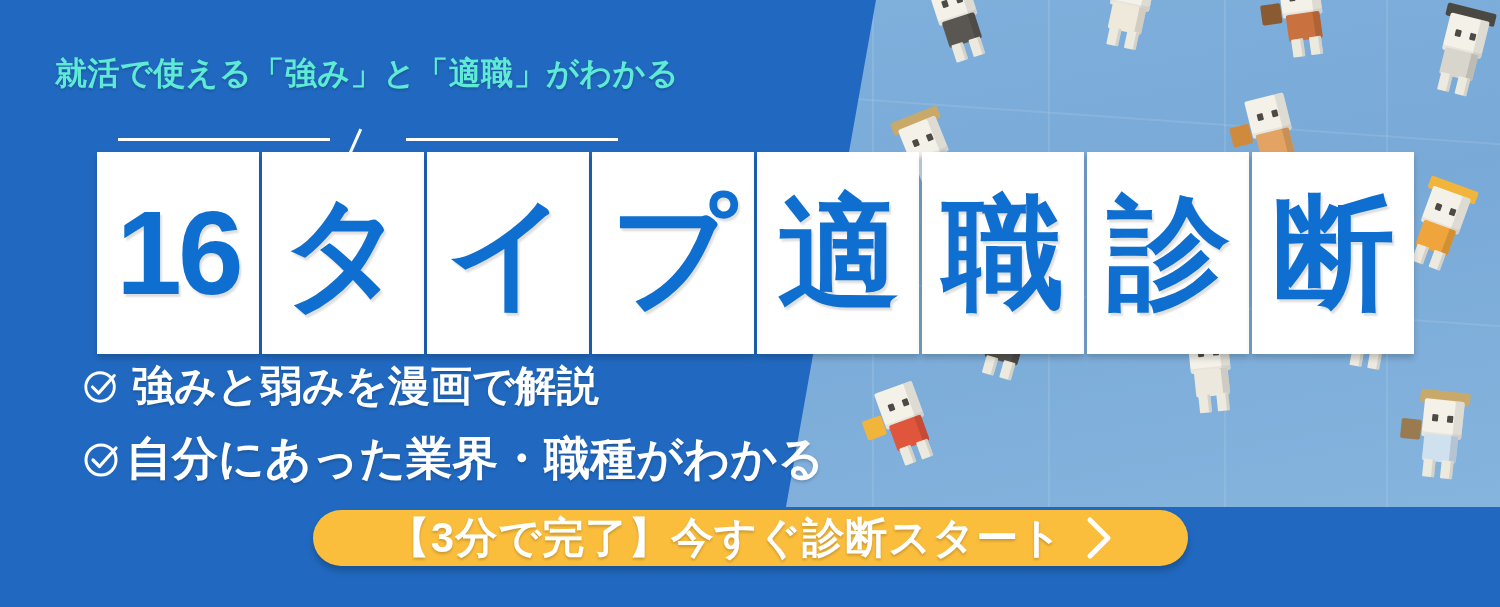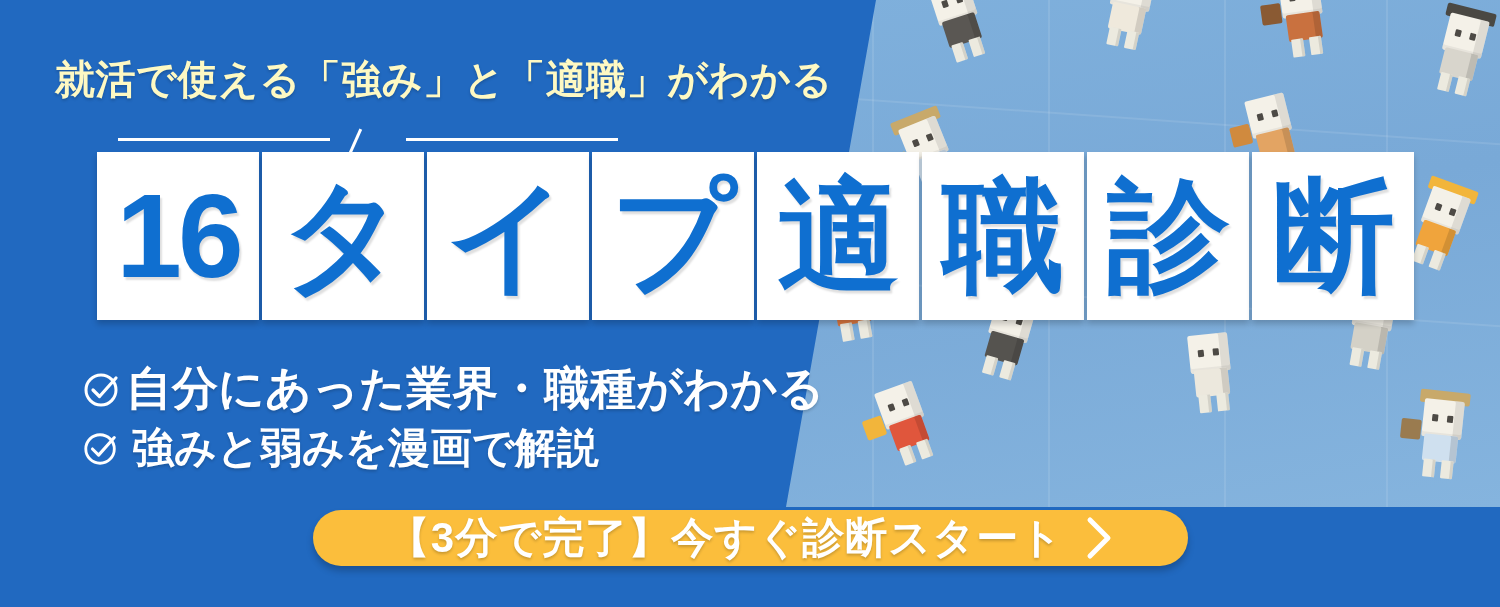--- a/index.html
+++ b/index.html
@@ -82,21 +82,21 @@
   #bluepanel{
     position:absolute;left:0;top:0;
     width:900px;height:607px;
     background:#2169c0;
     clip-path:polygon(0 0, 876px 0, 786px 507px, 900px 507px, 900px 607px, 0 607px);
   }
 
   
   #tagline{
     position:absolute;left:55px;top:52px;
-    font-size:40px;font-weight:bold;color:#fef9c3;
+    font-size:32px;font-weight:bold;color:#5eead4;
     letter-spacing:.5px;white-space:nowrap;
     text-shadow:0 2px 3px rgba(0,0,0,.18);
     z-index:6;
   }
 
   
   #divider{
     position:absolute;left:118px;top:128px;
     width:500px;height:22px;z-index:6;
   }
@@ -111,21 +111,21 @@
     transform:rotate(24deg);
   }
 
   
   #headline{
     position:absolute;left:97px;top:152px;
     height:168px;display:flex;z-index:7;
   }
   .tile{
     position:relative;
-    width:162px;height:168px;
+    width:162px;height:202px;
     margin-right:3px;
     background:#ffffff;
     display:flex;align-items:center;justify-content:center;
     box-shadow:0 4px 6px rgba(0,0,0,.20);
   }
   .tile:last-child{margin-right:0;}
   .tile span{
     font-size:122px;font-weight:bold;
     color:#0f6fd0;line-height:1;
     letter-spacing:-1px;
@@ -339,34 +339,34 @@
       </div>
       <div class="tile">
         <span>診</span>
       </div>
       <div class="tile">
         <span>断</span>
       </div>
     </div>
 
   <div id="bullets">
+    <div class="bullet bullet-1">
+      <svg class="chk" viewBox="0 0 40 40">
+        <circle cx="19" cy="21" r="15" fill="none" stroke="#ffffff" stroke-width="3"></circle>
+        <path d="M11 21 L17.5 27.5 L34 9" fill="none" stroke="#ffffff" stroke-width="3.2" stroke-linecap="round" stroke-linejoin="round"></path>
+      </svg>
+      <span>強みと弱みを漫画で解説</span>
+    </div>
     <div class="bullet bullet-2">
       <svg class="chk" viewBox="0 0 40 40">
         <circle cx="19" cy="21" r="15" fill="none" stroke="#ffffff" stroke-width="3"></circle>
         <path d="M11 21 L17.5 27.5 L34 9" fill="none" stroke="#ffffff" stroke-width="3.2" stroke-linecap="round" stroke-linejoin="round"></path>
       </svg>
       <span>自分にあった業界・職種がわかる</span>
     </div>
-    <div class="bullet bullet-1">
-      <svg class="chk" viewBox="0 0 40 40">
-        <circle cx="19" cy="21" r="15" fill="none" stroke="#ffffff" stroke-width="3"></circle>
-        <path d="M11 21 L17.5 27.5 L34 9" fill="none" stroke="#ffffff" stroke-width="3.2" stroke-linecap="round" stroke-linejoin="round"></path>
-      </svg>
-      <span>強みと弱みを漫画で解説</span>
-    </div>
   </div>
 
   <button id="cta">
     <span id="cta-label">【3分で完了】今すぐ診断スタート</span>
     <svg id="cta-arrow" viewBox="0 0 28 44">
       <path d="M5 4 L23 22 L5 40" fill="none" stroke="#ffffff" stroke-width="5" stroke-linecap="round" stroke-linejoin="round"></path>
     </svg>
   </button>
 
 </div>

